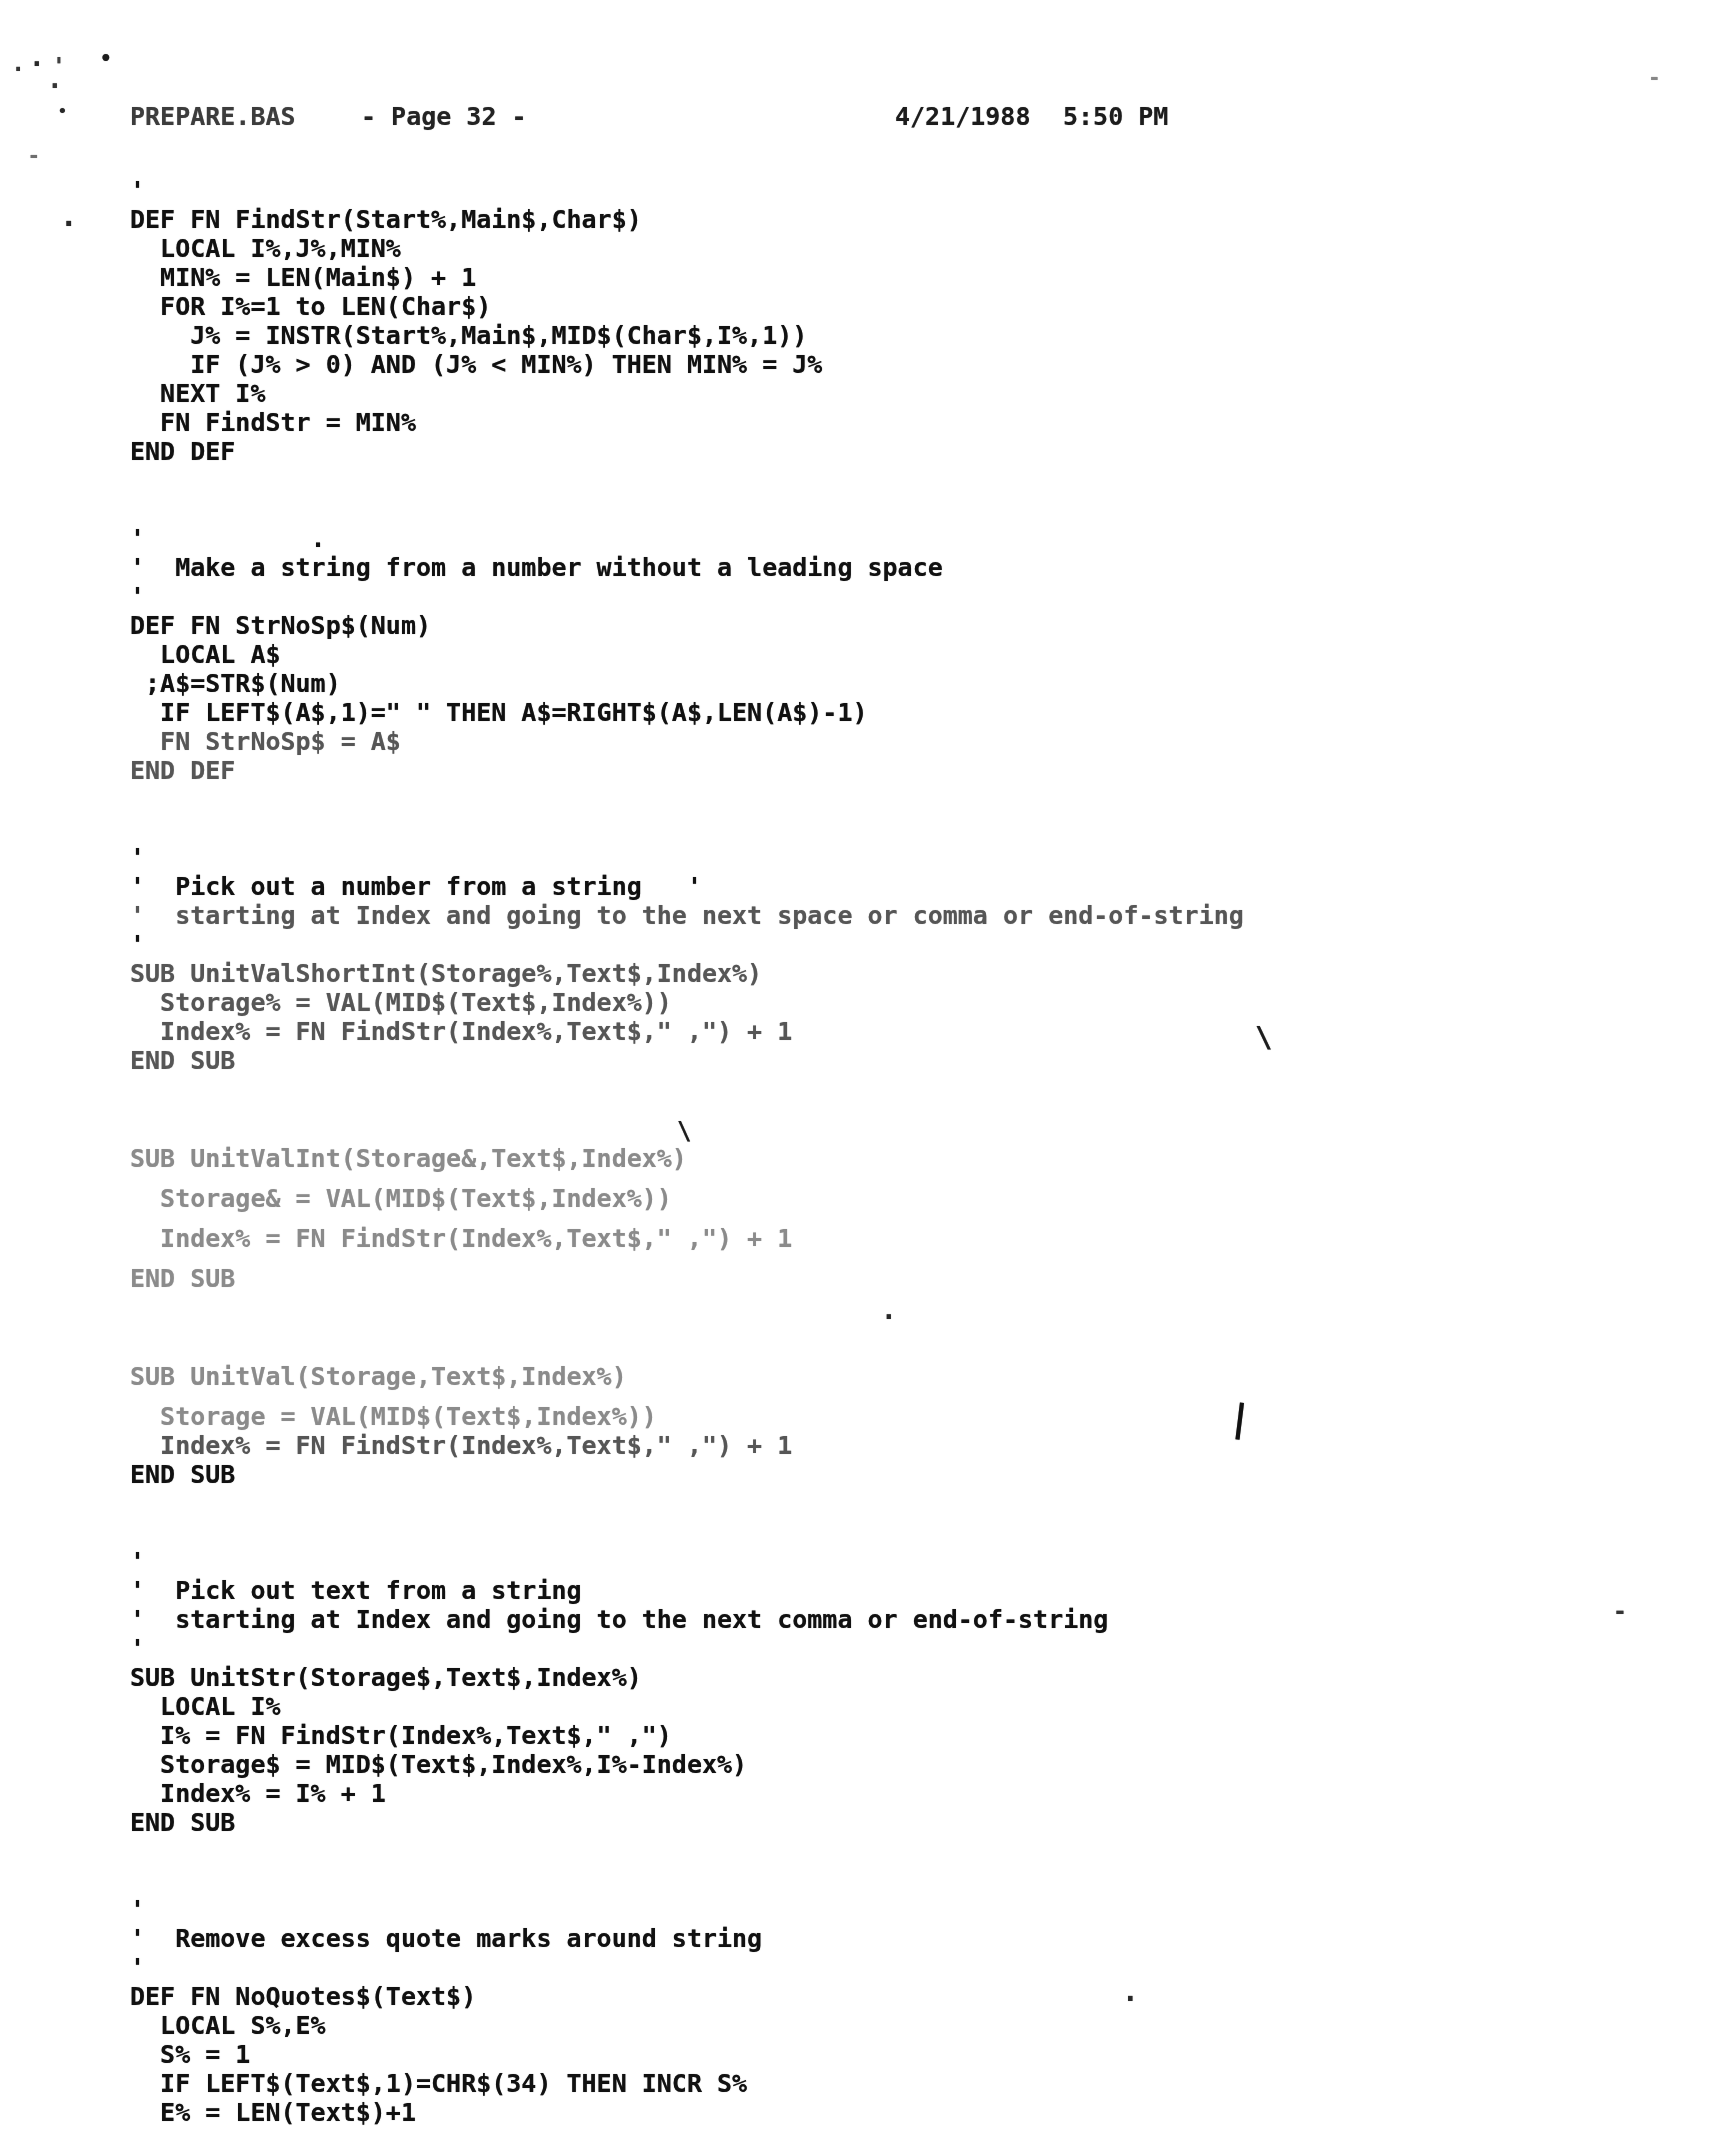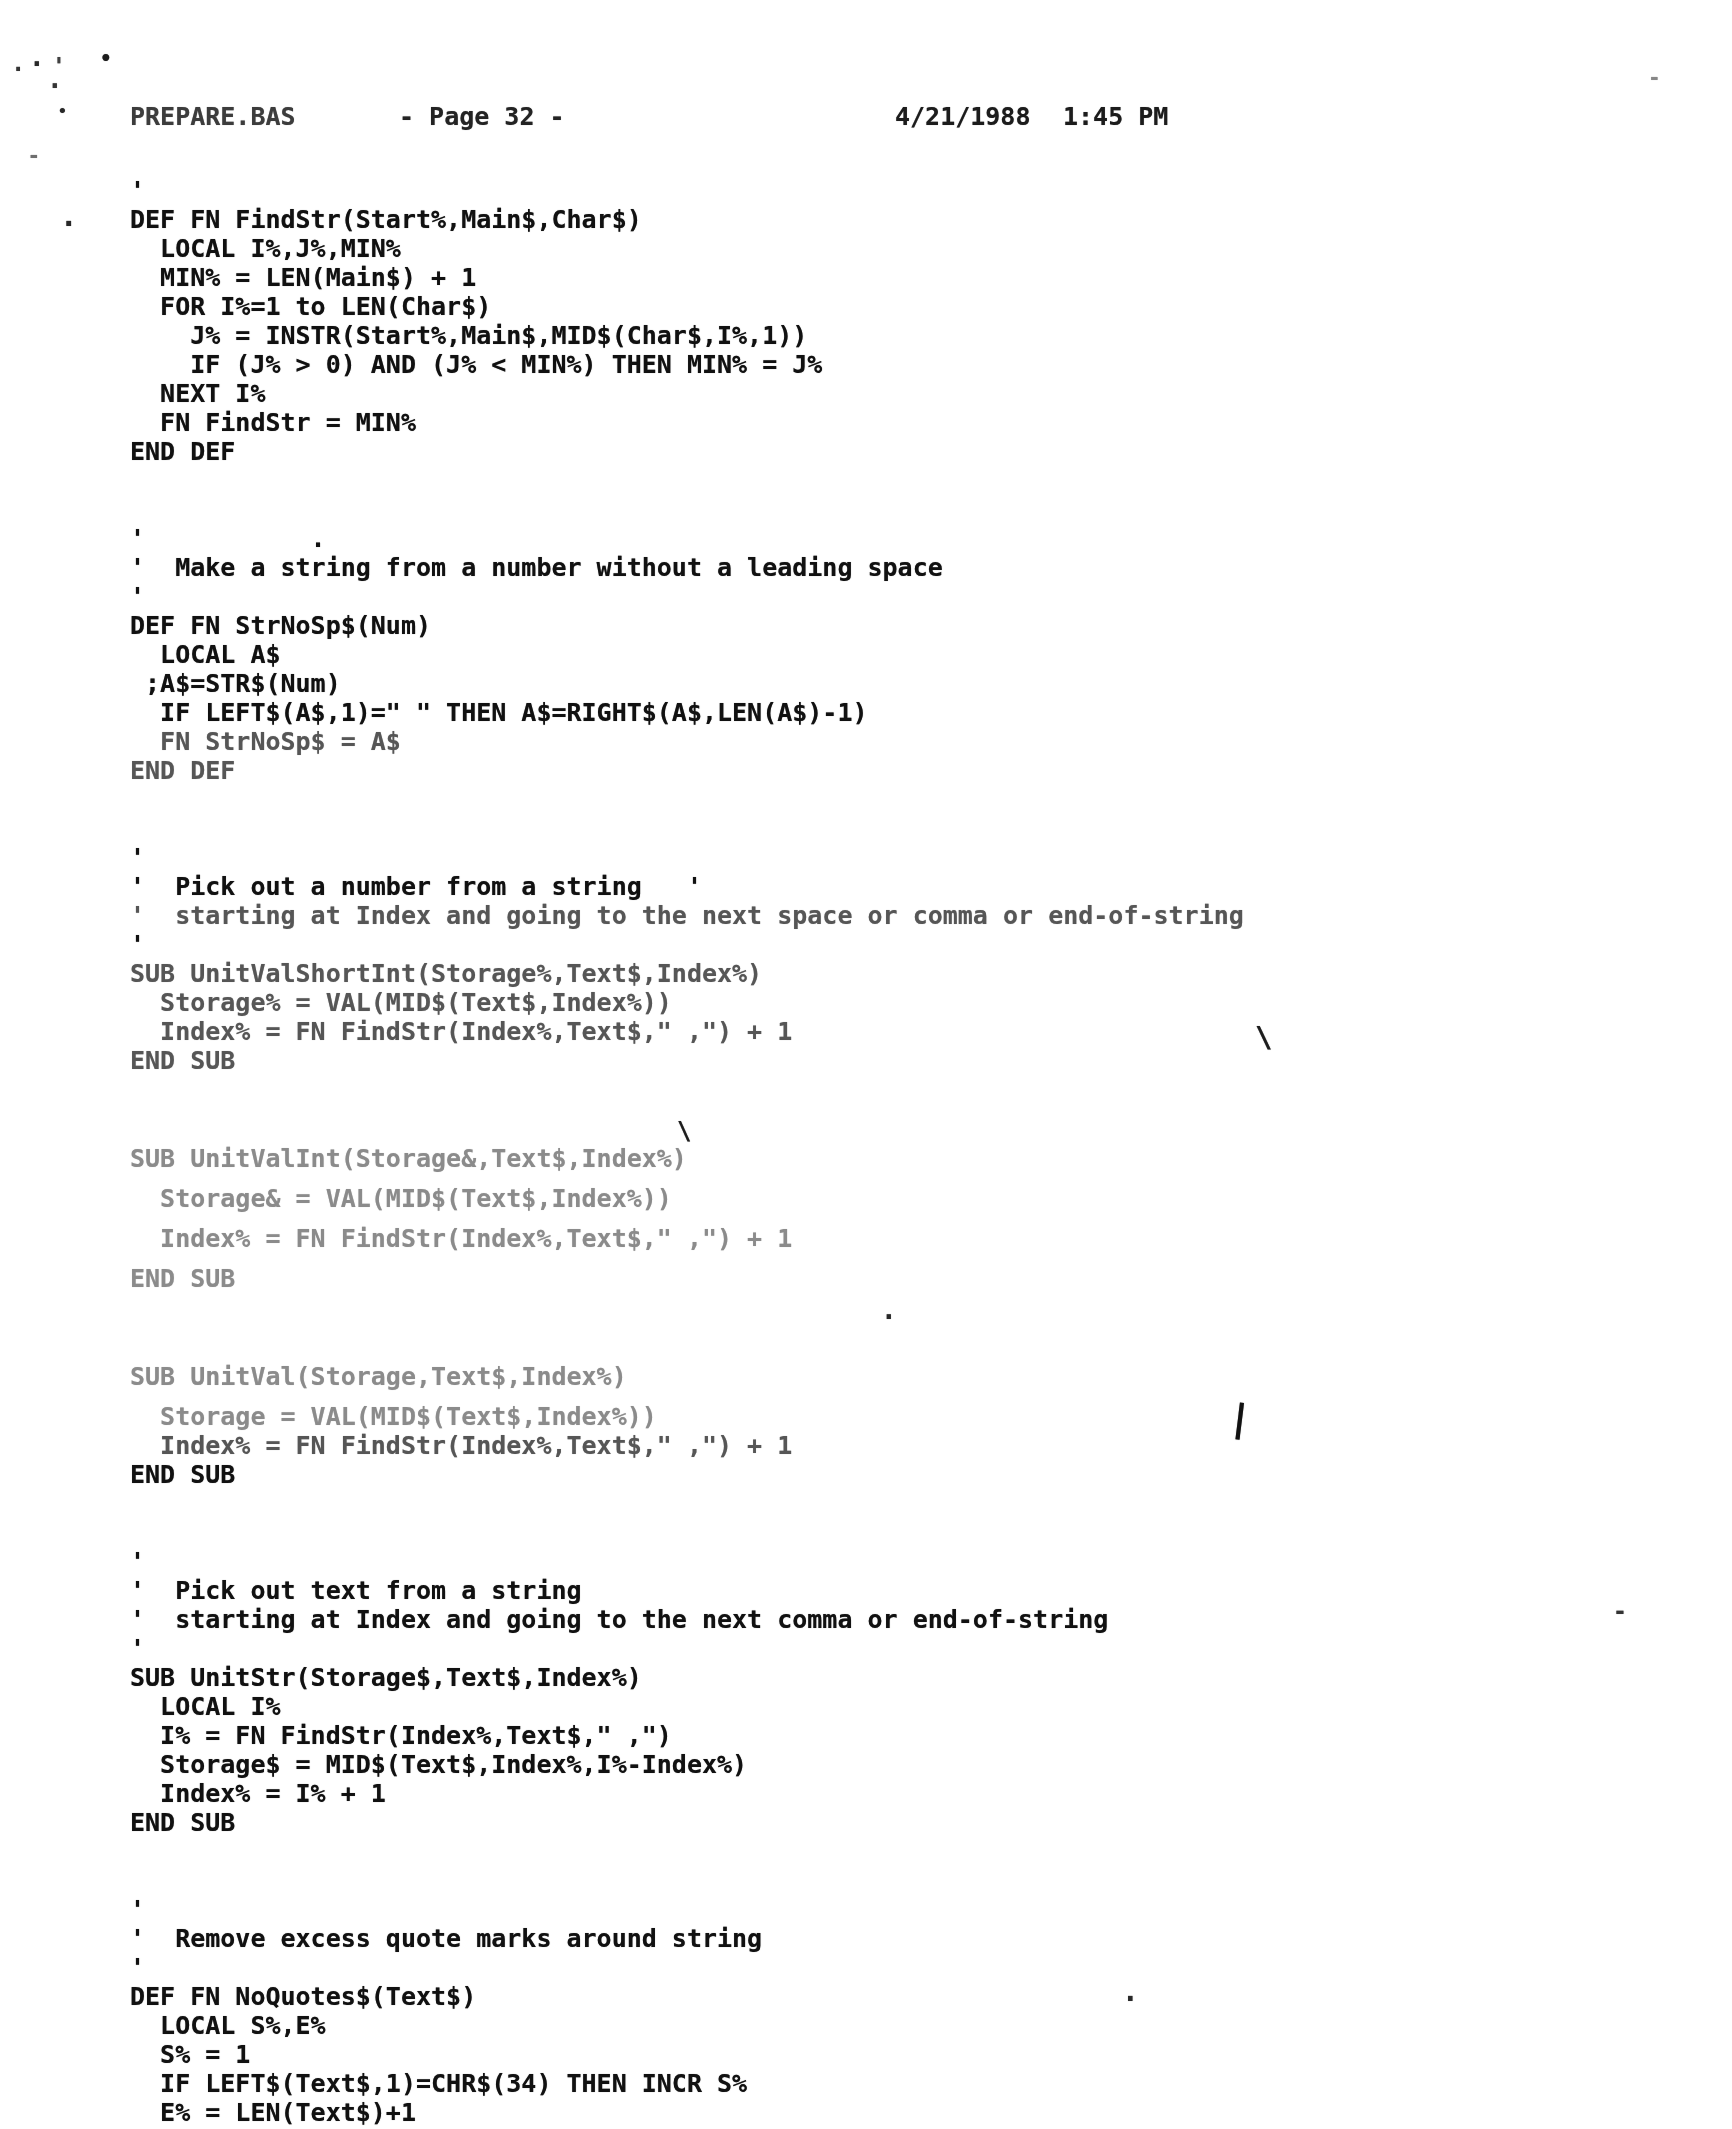--- a/index.html
+++ b/index.html
@@ -26,21 +26,21 @@
     position: absolute;
     top: 102px;
     left: 0;
     width: 100%;
     height: 32px;
     font-size: 25px;
     white-space: pre;
   }
   .header-item { position: absolute; top: 0; }
   .file-name      { left: 130px;  opacity: 0.82; filter: blur(0.3px); }
-  .page-label     { left: 399px;  opacity: 0.92; }
+  .page-label     { left: 361px;  opacity: 0.92; }
   .print-date     { left: 895px; opacity: 0.95; }
   .print-time     { left: 1063px; opacity: 0.95; }
 
   .code-listing {
     position: absolute;
     top: 176px;
     left: 130px;
     width: 1554px;
     font-size: 25px;
     line-height: 29px;
@@ -61,21 +61,21 @@
 </style>
 </head>
 <body>
 
 <div class="page">
 
   <div class="header-row printed">
     <span class="header-item file-name">PREPARE.BAS</span>
     <span class="header-item page-label">- Page 32 -</span>
     <span class="header-item print-date">4/21/1988</span>
-    <span class="header-item print-time">1:45 PM</span>
+    <span class="header-item print-time">5:50 PM</span>
   </div>
 
   <div class="code-listing printed"><div class="code-line">'</div><div class="code-line">DEF FN FindStr(Start%,Main$,Char$)</div><div class="code-line">  LOCAL I%,J%,MIN%</div><div class="code-line">  MIN% = LEN(Main$) + 1</div><div class="code-line">  FOR I%=1 to LEN(Char$)</div><div class="code-line">    J% = INSTR(Start%,Main$,MID$(Char$,I%,1))</div><div class="code-line">    IF (J% &gt; 0) AND (J% &lt; MIN%) THEN MIN% = J%</div><div class="code-line">  NEXT I%</div><div class="code-line">  FN FindStr = MIN%</div><div class="code-line">END DEF</div><div class="code-line">&nbsp;</div><div class="code-line">&nbsp;</div><div class="code-line">'           .</div><div class="code-line">'  Make a string from a number without a leading space</div><div class="code-line">'</div><div class="code-line">DEF FN StrNoSp$(Num)</div><div class="code-line">  LOCAL A$</div><div class="code-line"> ;A$=STR$(Num)</div><div class="code-line">  IF LEFT$(A$,1)=" " THEN A$=RIGHT$(A$,LEN(A$)-1)</div><div class="code-line dim">  FN StrNoSp$ = A$</div><div class="code-line dim">END DEF</div><div class="code-line">&nbsp;</div><div class="code-line">&nbsp;</div><div class="code-line">'</div><div class="code-line">'  Pick out a number from a string   '</div><div class="code-line dim">'  starting at Index and going to the next space or comma or end-of-string</div><div class="code-line">'</div><div class="code-line dim">SUB UnitValShortInt(Storage%,Text$,Index%)</div><div class="code-line dim">  Storage% = VAL(MID$(Text$,Index%))</div><div class="code-line dim">  Index% = FN FindStr(Index%,Text$," ,") + 1</div><div class="code-line dim">END SUB</div><div class="code-line">&nbsp;</div><div class="code-line">&nbsp;</div><div class="code-line faded">SUB UnitValInt(Storage&amp;,Text$,Index%)</div><div class="code-line faded">  Storage&amp; = VAL(MID$(Text$,Index%))</div><div class="code-line faded">  Index% = FN FindStr(Index%,Text$," ,") + 1</div><div class="code-line faded">END SUB</div><div class="code-line">&nbsp;</div><div class="code-line">&nbsp;</div><div class="code-line faded">SUB UnitVal(Storage,Text$,Index%)</div><div class="code-line faded">  Storage = VAL(MID$(Text$,Index%))</div><div class="code-line dim">  Index% = FN FindStr(Index%,Text$," ,") + 1</div><div class="code-line">END SUB</div><div class="code-line">&nbsp;</div><div class="code-line">&nbsp;</div><div class="code-line">'</div><div class="code-line">'  Pick out text from a string</div><div class="code-line">'  starting at Index and going to the next comma or end-of-string</div><div class="code-line">'</div><div class="code-line">SUB UnitStr(Storage$,Text$,Index%)</div><div class="code-line">  LOCAL I%</div><div class="code-line">  I% = FN FindStr(Index%,Text$," ,")</div><div class="code-line">  Storage$ = MID$(Text$,Index%,I%-Index%)</div><div class="code-line">  Index% = I% + 1</div><div class="code-line">END SUB</div><div class="code-line">&nbsp;</div><div class="code-line">&nbsp;</div><div class="code-line">'</div><div class="code-line">'  Remove excess quote marks around string</div><div class="code-line">'</div><div class="code-line">DEF FN NoQuotes$(Text$)</div><div class="code-line">  LOCAL S%,E%</div><div class="code-line">  S% = 1</div><div class="code-line">  IF LEFT$(Text$,1)=CHR$(34) THEN INCR S%</div><div class="code-line">  E% = LEN(Text$)+1</div><div class="code-line">  IF RIGHT$(Text$,1)=CHR$(34) THEN DECR E%</div></div>
 
   <div class="scan-artifacts">
       <span class="artifact" style="left: 11.3px; top: 50px; font-size: 23px; opacity: 0.85;">.</span>
       <span class="artifact" style="left: 29px; top: 49px; font-size: 26px; opacity: 0.9;">·</span>
       <span class="artifact" style="left: 52px; top: 53px; font-size: 23px; opacity: 0.8;">'</span>
       <span class="artifact" style="left: 100px; top: 47px; font-size: 19.4px; opacity: 0.95;">•</span>
       <span class="artifact" style="left: 47px; top: 71px; font-size: 26px; opacity: 0.85;">·</span>

